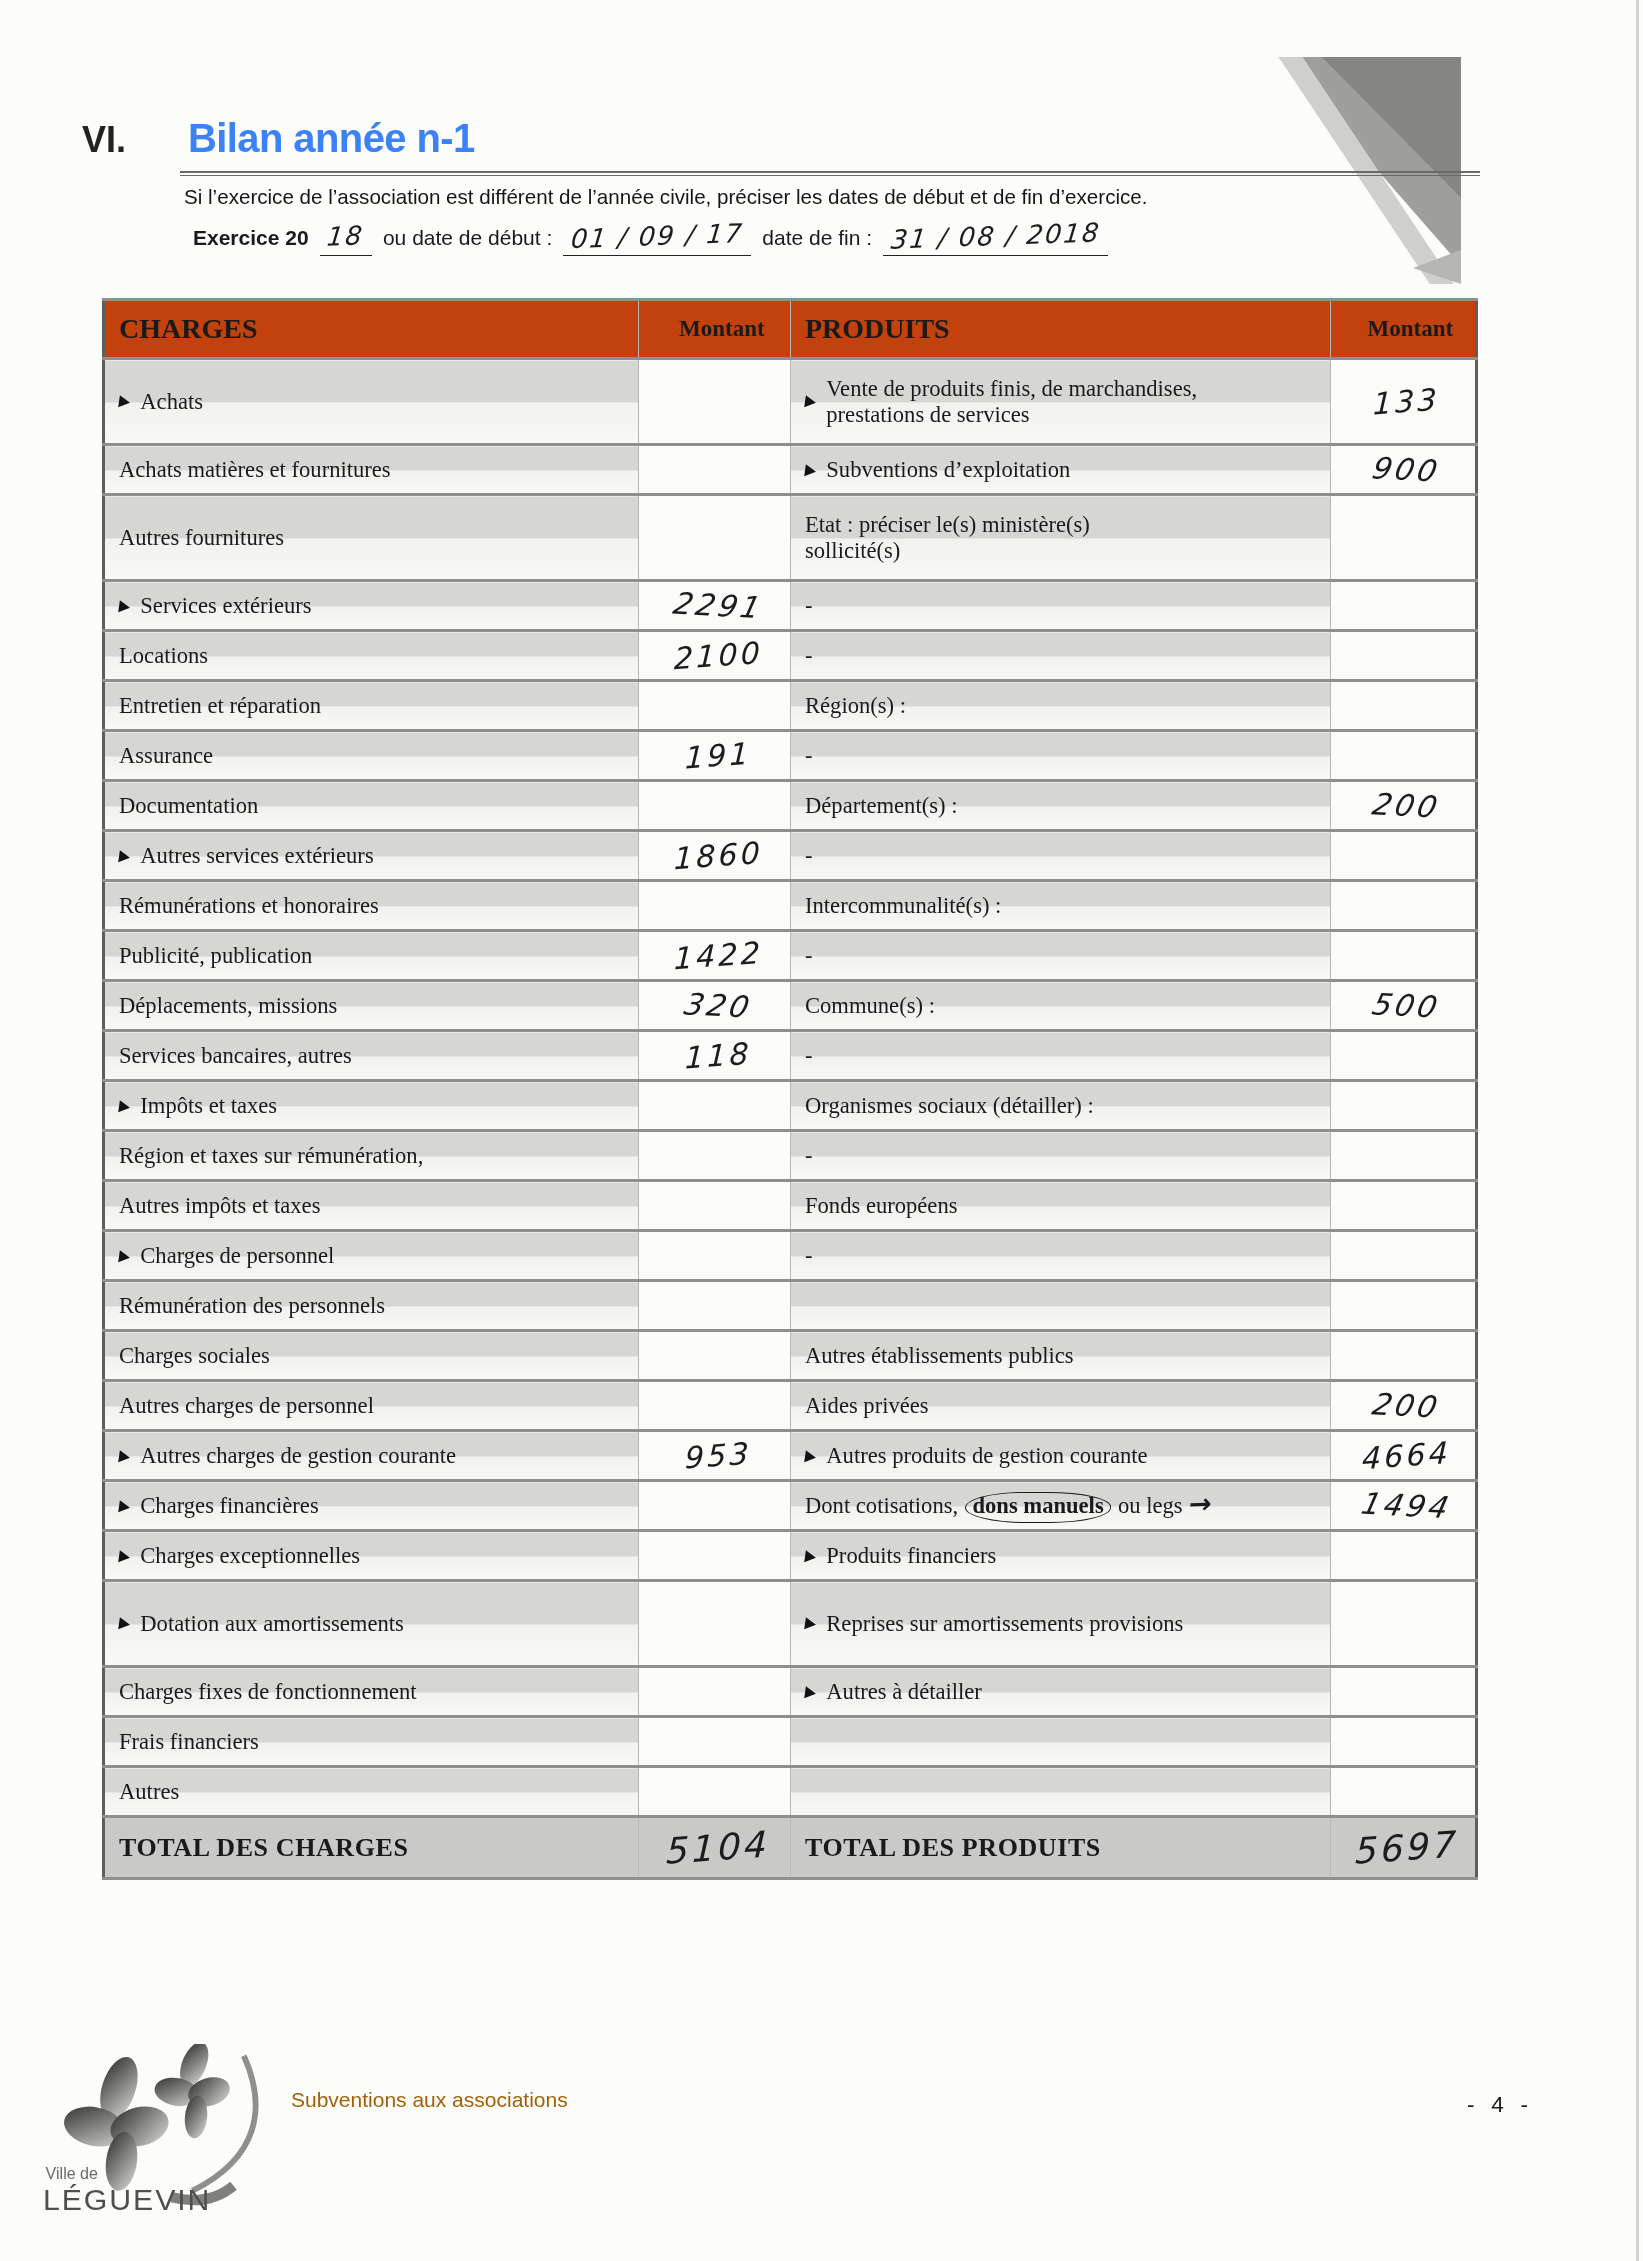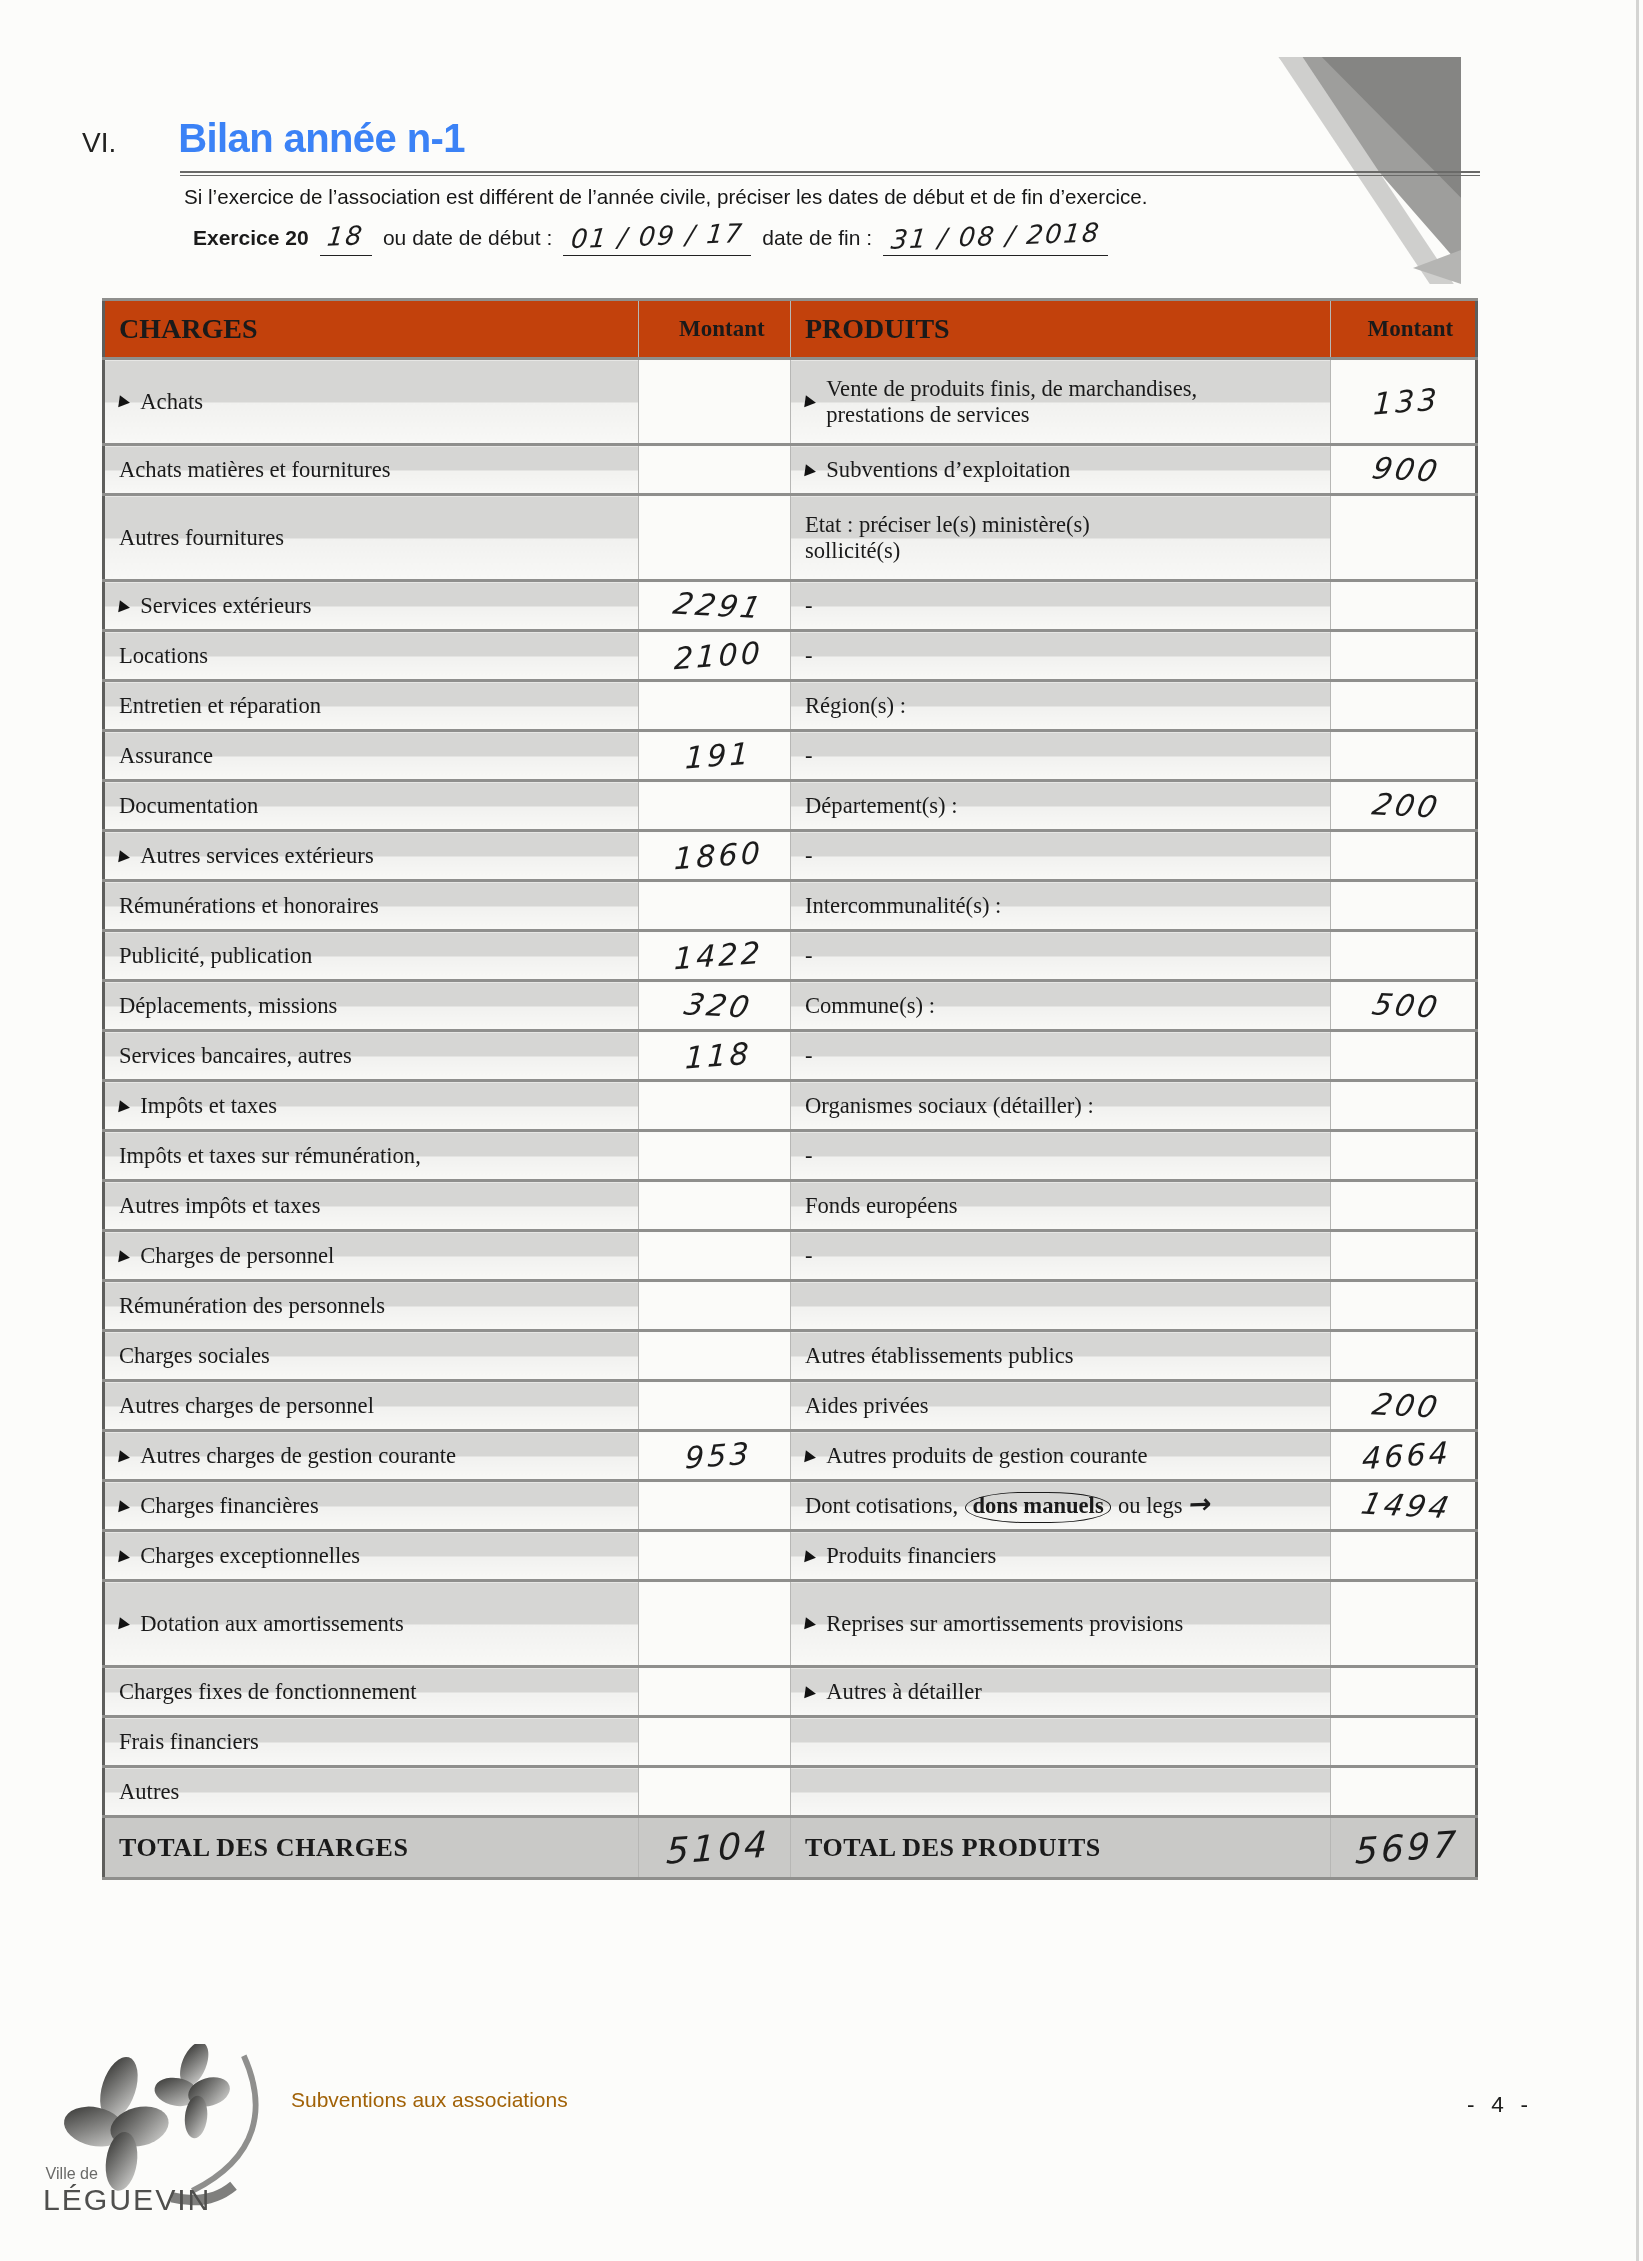--- a/index.html
+++ b/index.html
@@ -15,21 +15,21 @@
   .decor { position:absolute; left:1221px; top:57px; width:240px; height:227px; }
   .decor div { position:absolute; inset:0; }
   .decor .d1 { background:#9e9e9c; clip-path:polygon(24% 0, 100% 0, 100% 92%); }
   .decor .d2 { background:#858583; clip-path:polygon(42% 0, 100% 0, 100% 62%); }
   .decor .d3 { background:#cfcfcd; clip-path:polygon(24% 0, 34% 0, 97% 100%, 87% 100%); }
   .decor .d4 { background:#b5b5b3; clip-path:polygon(80% 93%, 100% 85%, 100% 100%); }
 
   
   .doc-header { position:absolute; left:82px; top:116px; width:1398px; }
   .title-row { display:flex; align-items:baseline; gap:62px; font-family:"Liberation Sans", sans-serif; }
-  .sec-num { font-size:28px; font-weight:normal; color:#222220; }
+  .sec-num { font-size:36px; font-weight:bold; color:#222220; }
   .doc-title { font-size:40px; font-weight:bold; margin:0; letter-spacing:-0.6px; color:#3b82f6; }
   .title-rule { margin:10.3px 0 0 98px; height:4.5px; border-top:2.6px solid #6a6a68; border-bottom:1.9px solid #6a6a68; }
   .instruction { margin:9px 0 0 102px; font:20.6px/1.2 "Liberation Sans", sans-serif; color:#161616; }
   .exercise-line { margin:10.3px 0 0 111px; font:21px/1.3 "Liberation Sans", sans-serif; white-space:nowrap; }
   .exercise-line .bold { font-weight:bold; }
   .hw { font-family:"DejaVu Sans", sans-serif; font-style:italic; color:#1c1c1c;
         display:inline-block; transform:rotate(-2deg) skewX(-8deg); }
   .hw-slot { display:inline-block; border-bottom:1.9px solid #222; padding:0 7.7px 1.3px; margin:0 5.2px; }
   .hw-date { font-size:26px; letter-spacing:1.9px; }
 
@@ -190,21 +190,21 @@
           <td class="lbl"><span class="txt">-</span></td>
           <td class="val"></td>
         </tr>
         <tr>
           <td class="lbl"><span class="bullet"></span><span class="txt">Impôts et taxes</span></td>
           <td class="val"></td>
           <td class="lbl"><span class="txt">Organismes sociaux (détailler) :</span></td>
           <td class="val"></td>
         </tr>
         <tr>
-          <td class="lbl"><span class="txt">Impôts et taxes sur rémunération,</span></td>
+          <td class="lbl"><span class="txt">Région et taxes sur rémunération,</span></td>
           <td class="val"></td>
           <td class="lbl"><span class="txt">-</span></td>
           <td class="val"></td>
         </tr>
         <tr>
           <td class="lbl"><span class="txt">Autres impôts et taxes</span></td>
           <td class="val"></td>
           <td class="lbl"><span class="txt">Fonds européens</span></td>
           <td class="val"></td>
         </tr>

